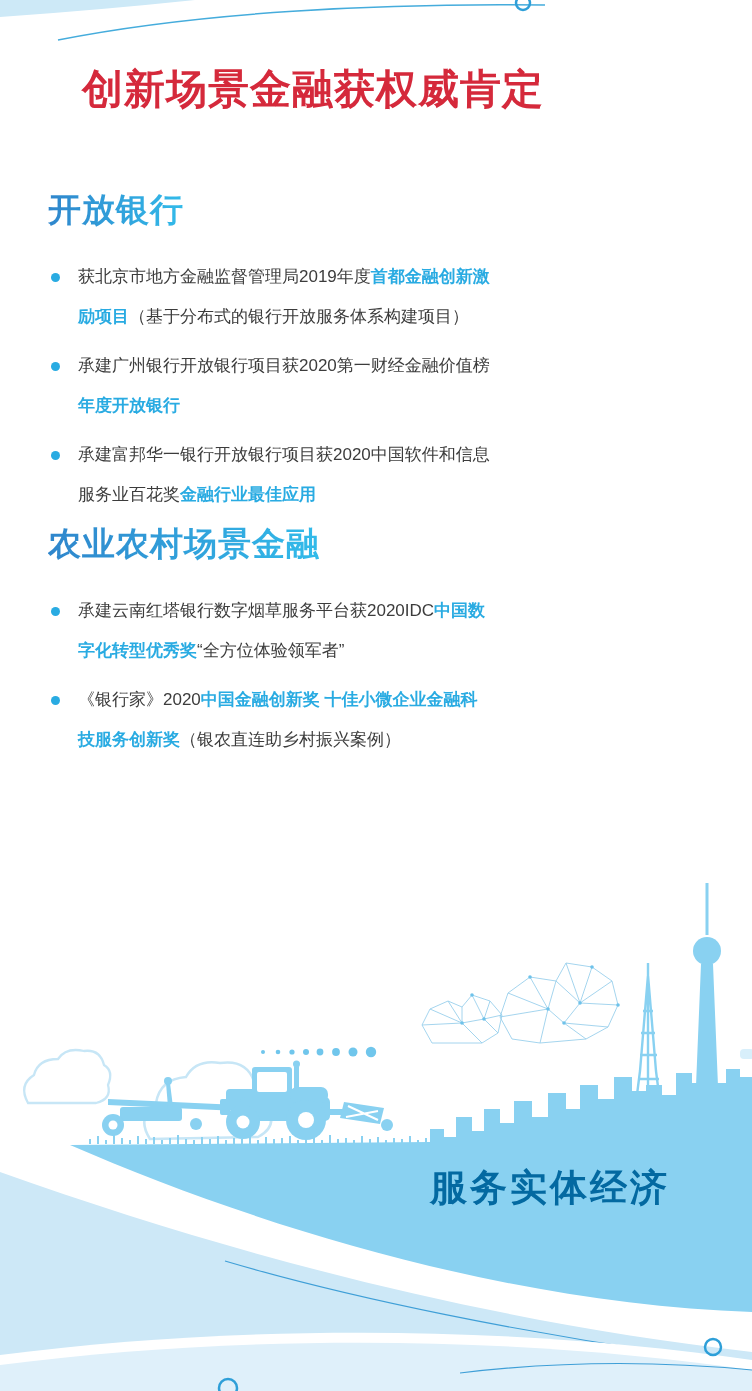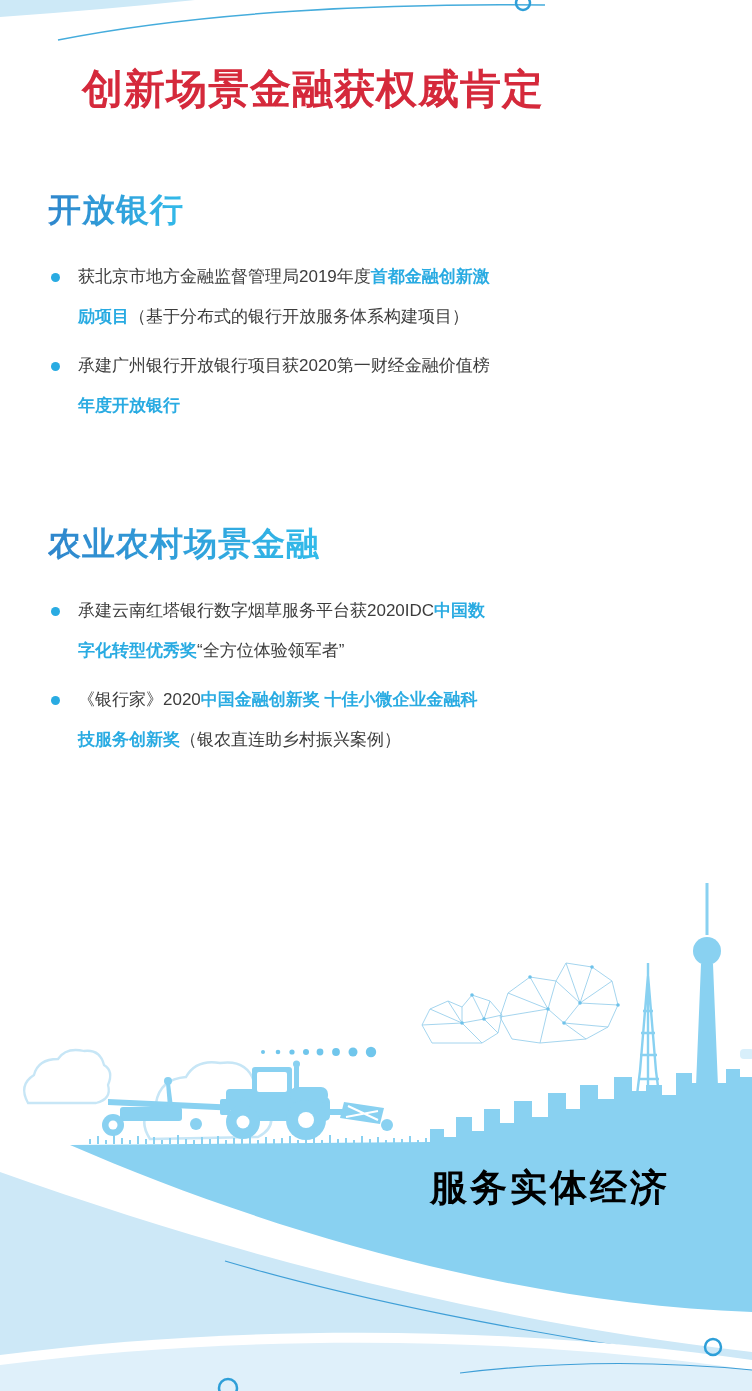--- a/index.html
+++ b/index.html
@@ -31,21 +31,21 @@
     white-space:pre-wrap;
   }
   .dot{
     position:absolute;left:3px;top:16px;width:9px;height:9px;
     border-radius:50%;background:#29ABE2;
   }
   .hl{color:#29ABE2;font-weight:800;}
   .illustration{position:absolute;left:0;bottom:0;z-index:1;}
   .slogan{
     position:absolute;left:430px;top:1163px;z-index:2;
-    color:#000000;font-size:37px;font-weight:800;letter-spacing:3px;
+    color:#0369a1;font-size:37px;font-weight:800;letter-spacing:3px;
   }
 </style>
 </head>
 <body>
 
 <div class="poster">
 
   <svg class="top-decor" width="752" height="60" viewBox="0 0 752 60">
     <path d="M0,0 L195,0 Q100,10 0,17 Z" fill="#CDE9F7"></path>
     <path d="M58,40 C200,12 380,3 545,5" fill="none" stroke="#45ACDC" stroke-width="1.5"></path>
@@ -54,20 +54,22 @@
 
   <h1 class="title">创新场景金融获权威肯定</h1>
 
   <section class="section s1">
     <h2 class="section-title">开放银行</h2>
     <ul class="award-list">
       <li><span class="dot"></span><span>获北京市地方金融监督管理局2019年度</span><span class="hl">首都金融创新激
 励项目</span><span>（基于分布式的银行开放服务体系构建项目）</span></li>
       <li><span class="dot"></span><span>承建广州银行开放银行项目获2020第一财经金融价值榜
 </span><span class="hl">年度开放银行</span><span></span></li>
+      <li><span class="dot"></span><span>承建富邦华一银行开放银行项目获2020中国软件和信息
+服务业百花奖</span><span class="hl">金融行业最佳应用</span><span></span></li>
     </ul>
   </section>
 
   <section class="section s2">
     <h2 class="section-title">农业农村场景金融</h2>
     <ul class="award-list">
       <li><span class="dot"></span><span>承建云南红塔银行数字烟草服务平台获2020IDC</span><span class="hl">中国数
 字化转型优秀奖</span><span>“全方位体验领军者”</span></li>
       <li><span class="dot"></span><span>《银行家》2020</span><span class="hl">中国金融创新奖 十佳小微企业金融科
 技服务创新奖</span><span>（银农直连助乡村振兴案例）</span></li>

